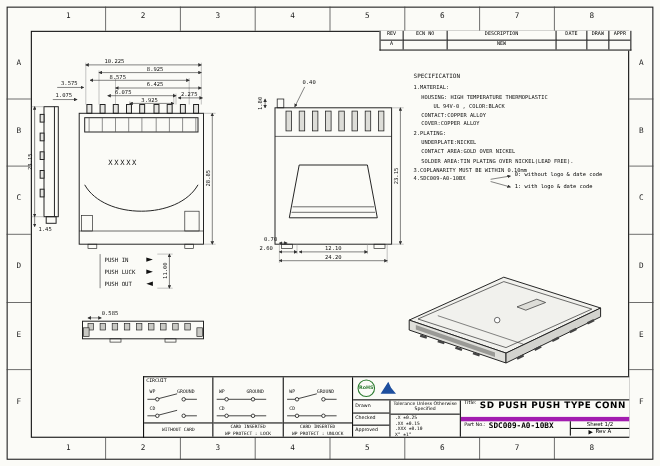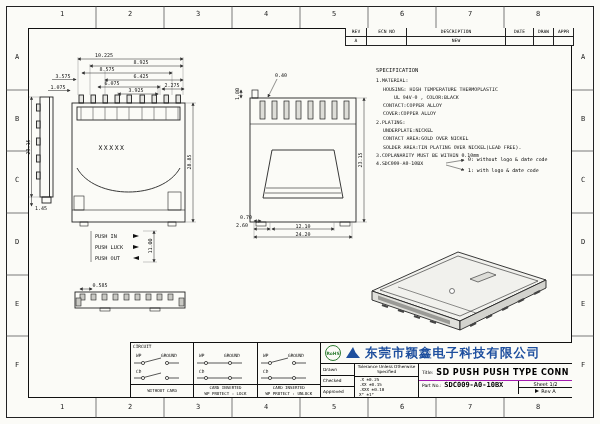--- a/index.html
+++ b/index.html
@@ -48,21 +48,21 @@
     font-size:4.4px;display:flex;align-items:center;justify-content:center;font-weight:bold;flex:none}
   .company-name{color:#1e4f9e;font-weight:bold;font-size:12.5px;letter-spacing:1px;white-space:nowrap}
   .tb-bottom{flex:1;display:flex}
   .sign{width:34px;border-right:1px solid #111;display:flex;flex-direction:column}
   .sign>div{flex:1;border-bottom:1px solid #111;font-size:4.3px;display:flex;align-items:center;padding-left:2px}
   .sign>div:last-child{border-bottom:none}
   .tol{width:64px;border-right:1px solid #111;font-size:4.2px;display:flex;flex-direction:column}
   .tol-h{border-bottom:1px solid #111;padding:1px 2px;line-height:4.8px;text-align:center}
   .tol-r{flex:1;display:flex;align-items:center;padding-left:4px;font-family:"DejaVu Sans Mono",monospace}
   .mainc{flex:1;display:flex;flex-direction:column}
-  .trow{flex:1;border-bottom:1px solid #a21caf;display:flex;align-items:center;padding:0 3px;gap:3px}
+  .trow{flex:1;border-bottom:4px solid #a21caf;display:flex;padding:0 3px;gap:3px}
   .prow{flex:1;display:flex;align-items:flex-start}
   .part-cell{flex:1;display:flex;align-items:center;gap:3px;padding:0 3px}
   .lbl{font-size:4.5px;white-space:nowrap}
   .title-val{font-size:8px;font-weight:bold;letter-spacing:.5px;white-space:nowrap}
   .part-val{font-size:7px;font-weight:bold;font-family:"DejaVu Sans Mono",monospace;white-space:nowrap}
   .sr{width:54px;border-left:1px solid #111;display:flex;flex-direction:column;font-size:5px}
   .sr>div{flex:1;display:flex;align-items:center;justify-content:center;gap:2px}
   .sr>div:first-child{border-bottom:1px solid #111}
   .tri{width:0;height:0;border-left:4px solid #111;border-top:2.5px solid transparent;
     border-bottom:2.5px solid transparent}
@@ -448,21 +448,20 @@
         </div>
       </div>
     </div>
 
     <div class="tb-right">
       <div class="company">
         <div class="rohs">RoHS</div>
         <svg width="16" height="14" viewBox="0 0 16 14">
           <path d="M1 12 L8 1 L10.5 6.5 L15 12 Z" fill="#1e4f9e"></path>
         </svg>
-        <div class="company-name">东莞市颖鑫电子科技有限公司</div>
       </div>
       <div class="tb-bottom">
         <div class="sign">
           <div>Drawn</div>
           <div>Checked</div>
           <div>Approved</div>
         </div>
         <div class="tol">
           <div class="tol-h">Tolerance Unless Otherwise Specified</div>
           <div class="tol-r">.X   ±0.25</div>

